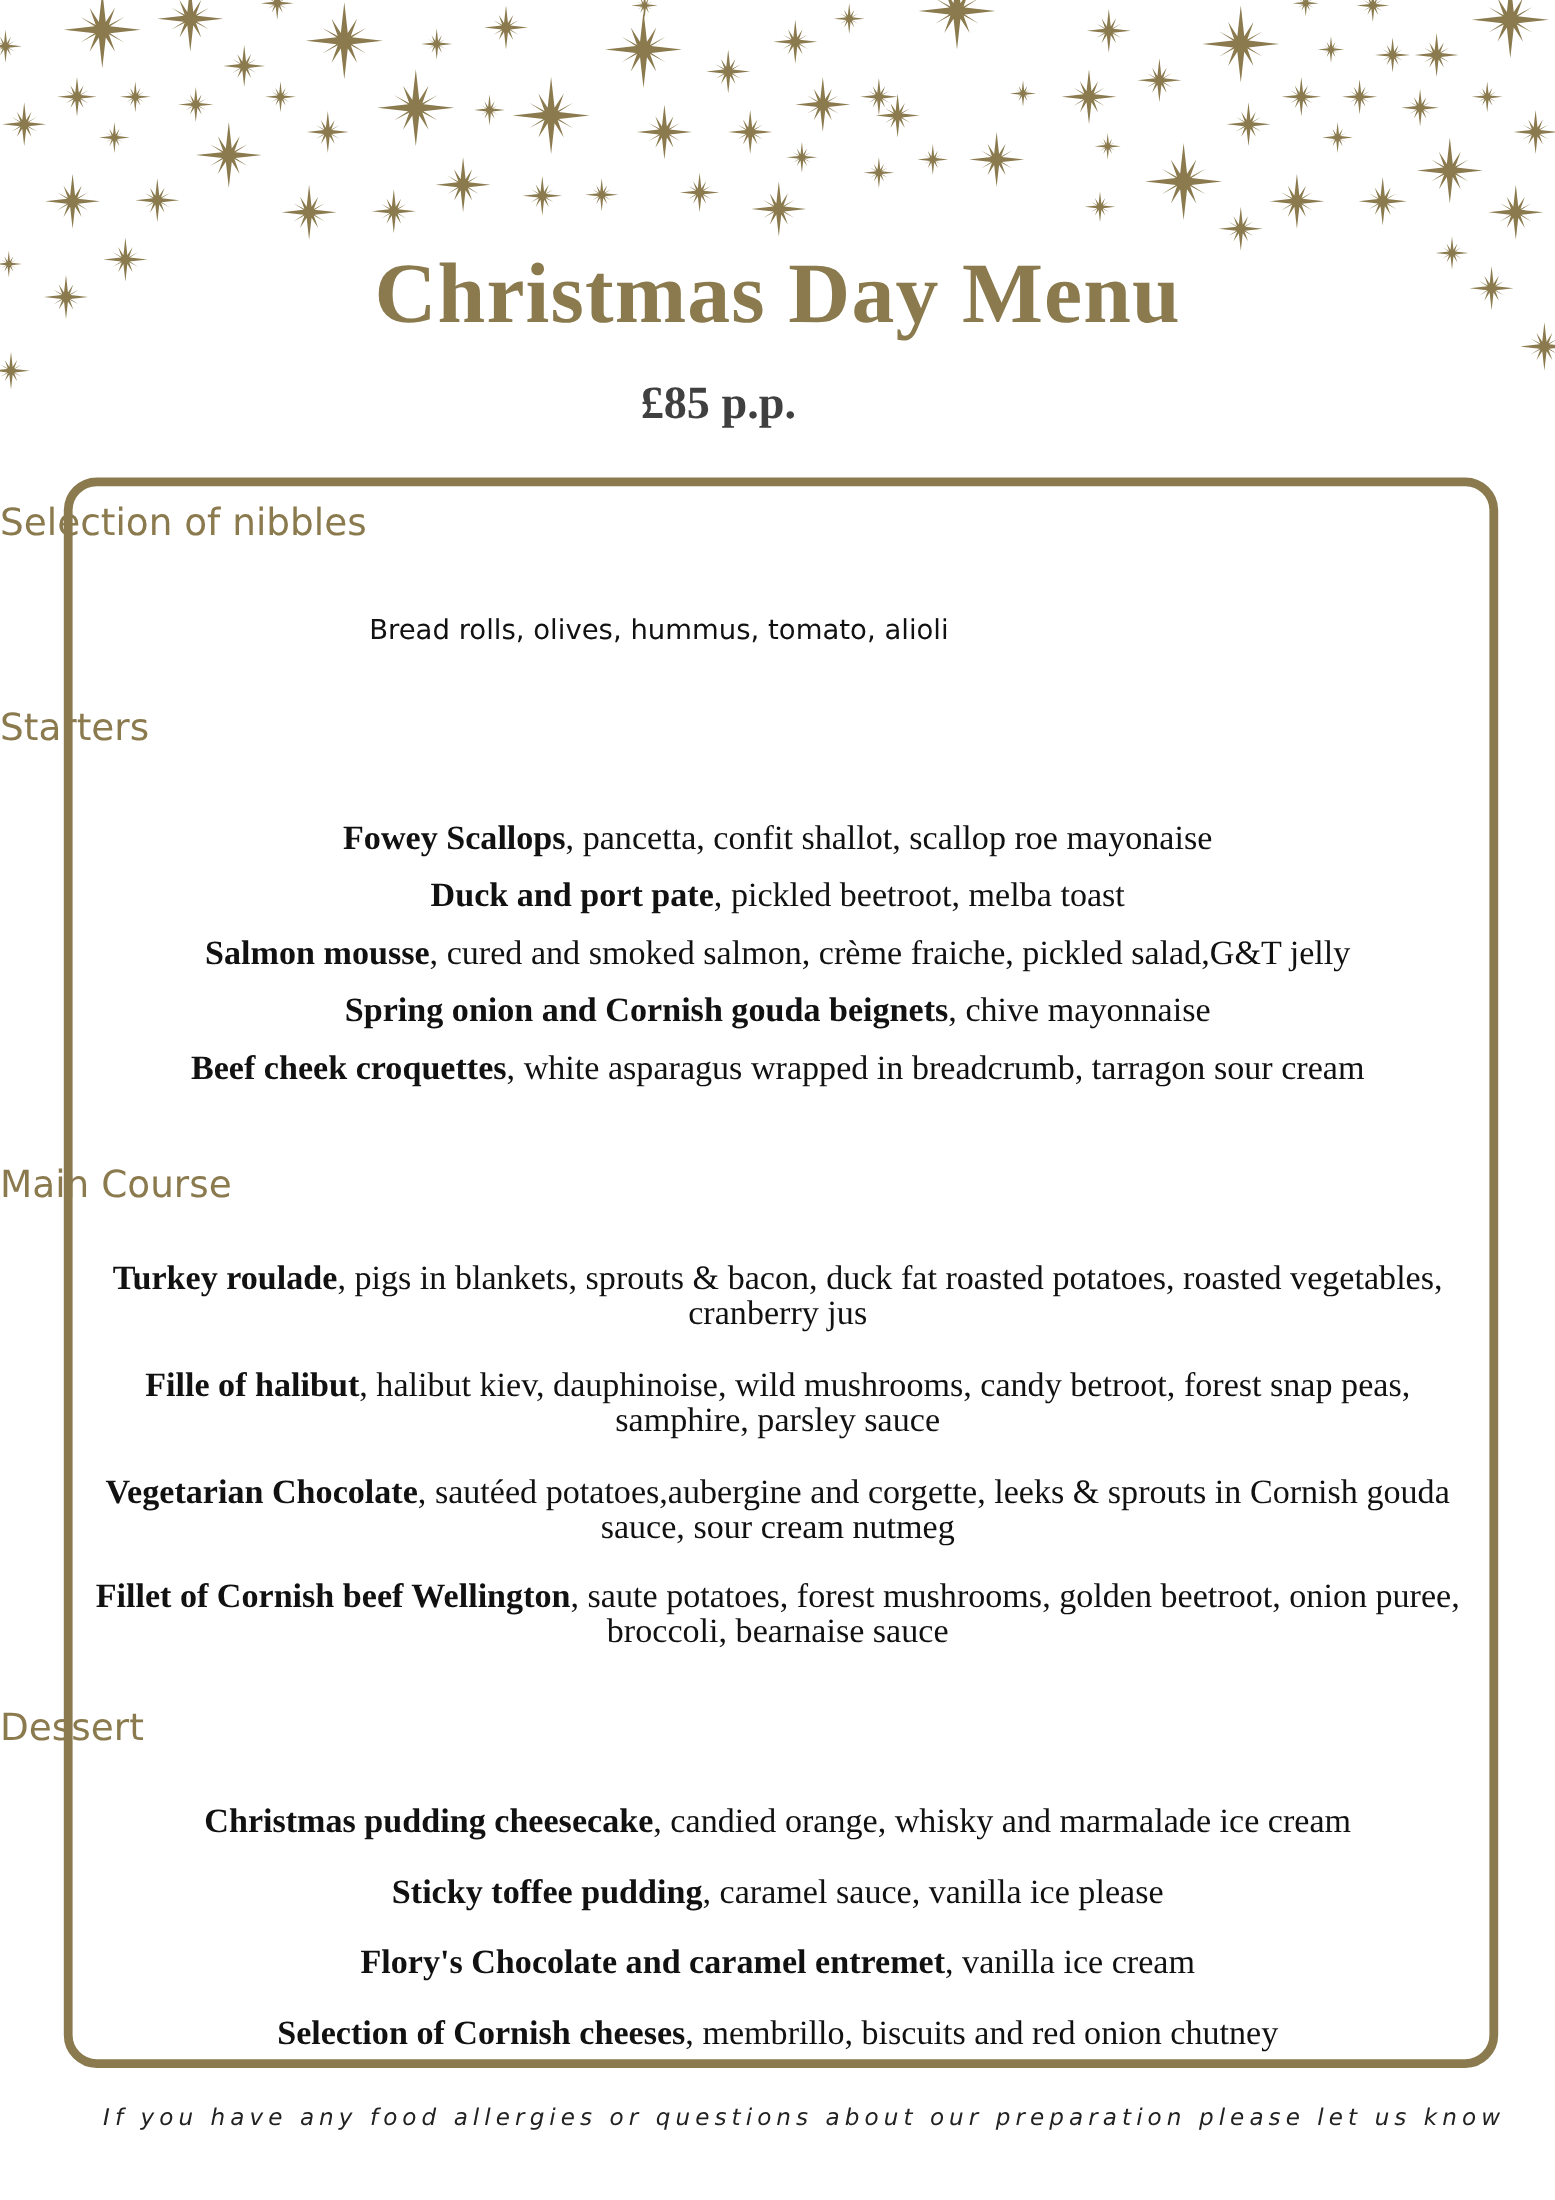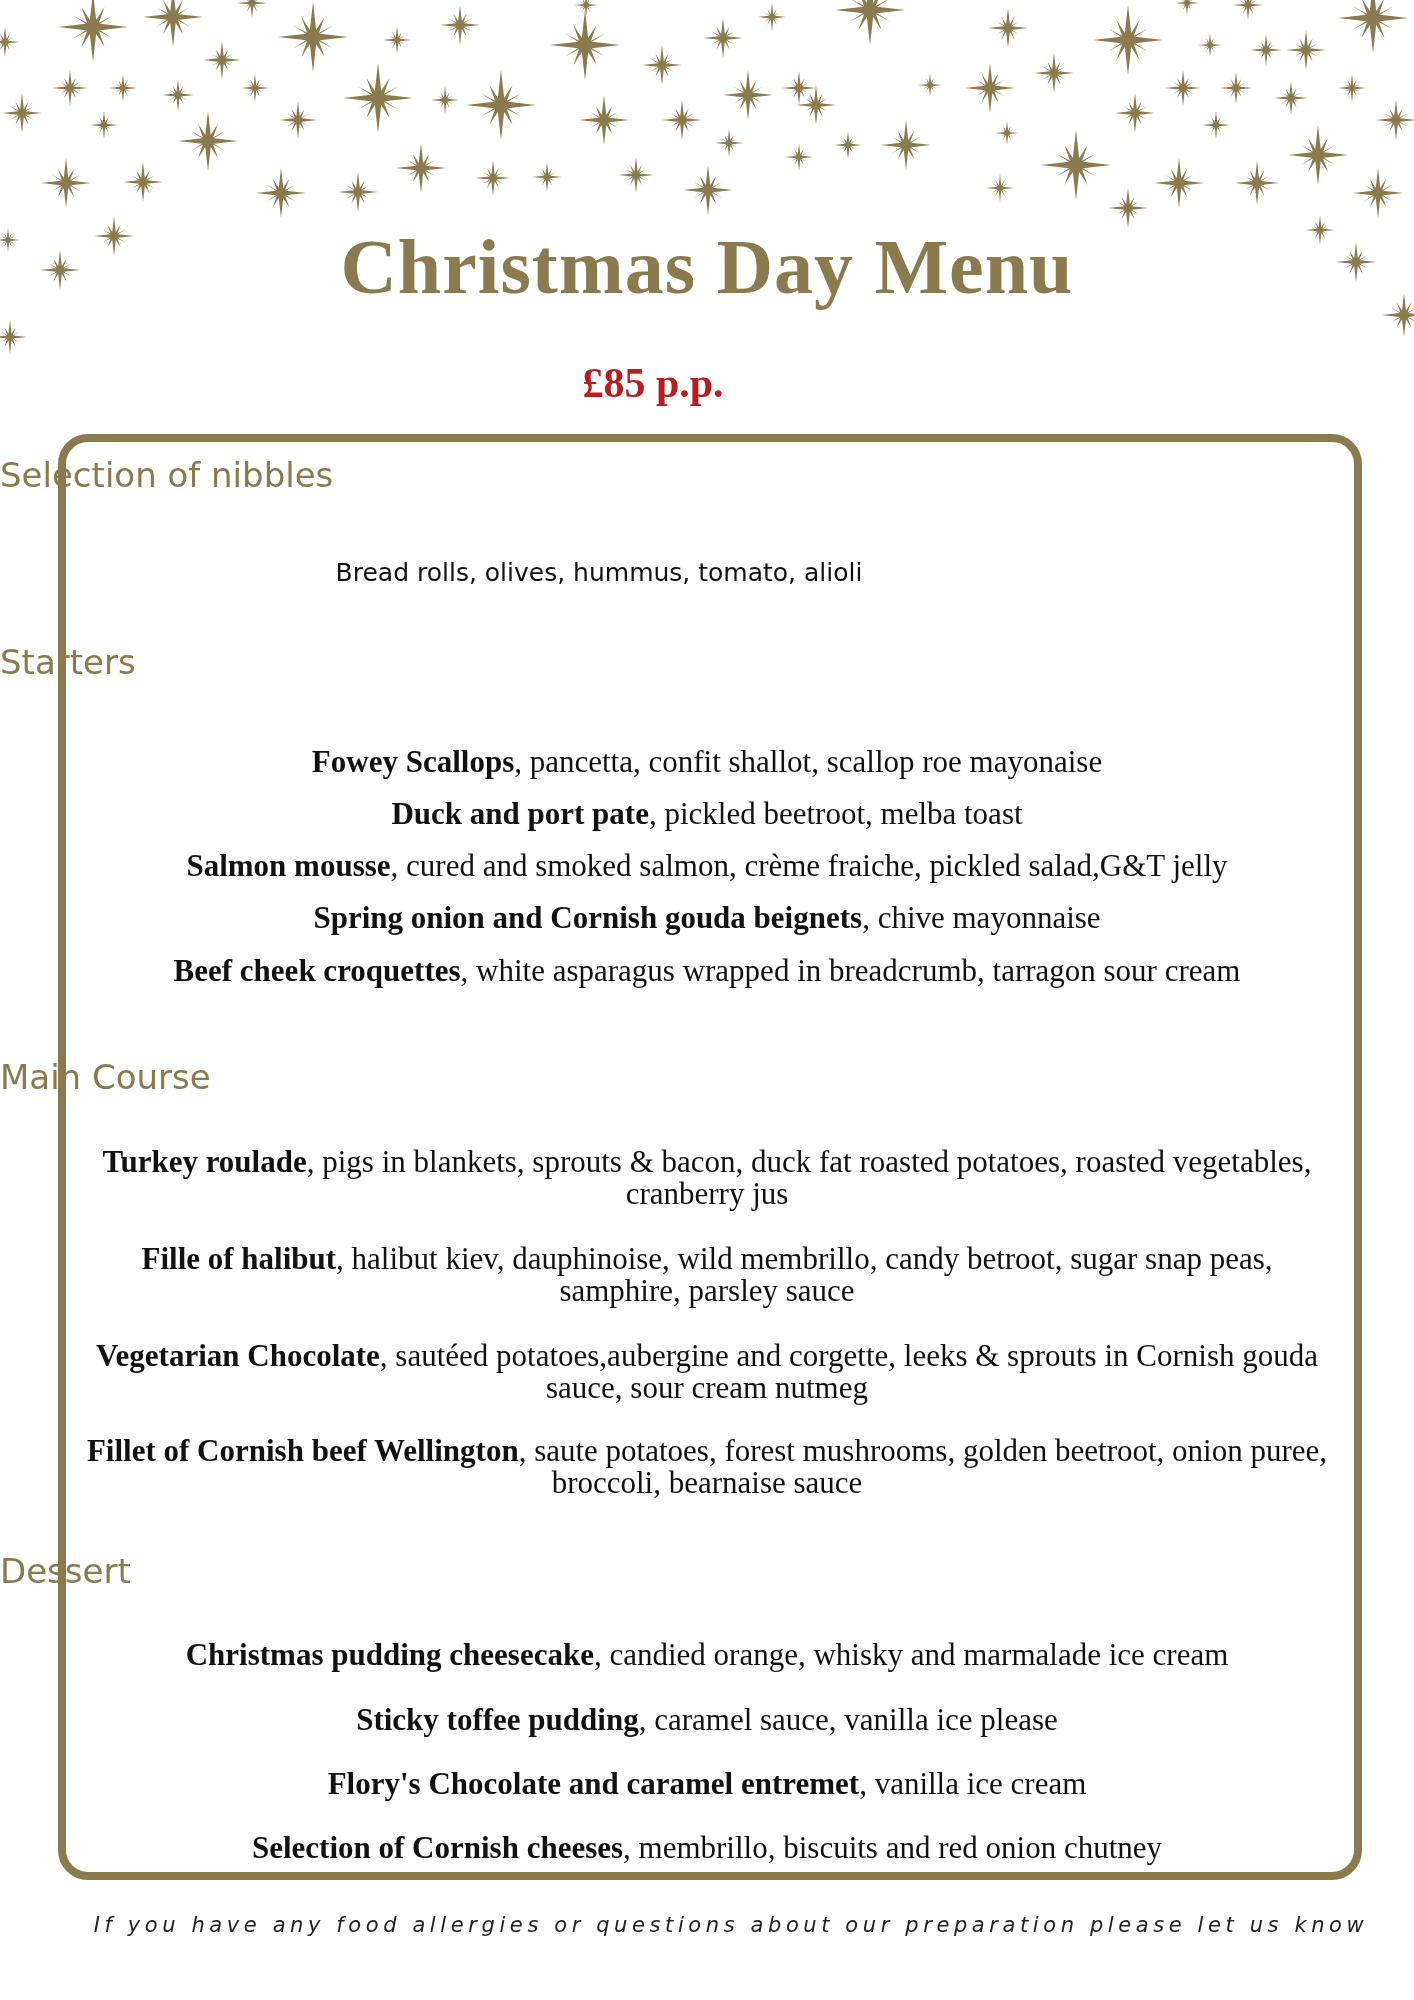--- a/index.html
+++ b/index.html
@@ -6,22 +6,22 @@
   body { width: 1414px; height: 2000px; position: relative; overflow: hidden; }
   .stars { position: absolute; left: 0; top: 0; width: 1414px; height: 360px; }
   .title {
     position: absolute; left: 0; width: 1414px; top: 228px;
     text-align: center; color: #8a7a4e;
     font-family: "Liberation Serif", "DejaVu Serif", serif;
     font-size: 78px; font-weight: bold; letter-spacing: 1px; line-height: 1;
     margin: 0;
   }
   .price {
-    position: absolute; left: 0; width: 1306px; top: 362px;
-    text-align: center; color: #b91c1c;
+    position: absolute; left: 0; width: 1306px; top: 346px;
+    text-align: center; color: #404040;
     font-family: "Liberation Serif", serif; font-weight: bold;
     font-size: 42px; line-height: 1;
   }
   .menu-box {
     position: absolute; left: 58px; top: 434px; width: 1288px; height: 1430px;
     border: 8px solid #8a7a4e; border-radius: 30px; box-sizing: content-box;
   }
   .section-heading {
     position: absolute; left: 0; width: 1414px; 
     color: #8a7a4e; font-family: "DejaVu Sans", sans-serif; font-size: 34px;
@@ -140,21 +140,21 @@
 
 <div class="section-heading" style="top:645px">Starters</div>
 <div class="item" style="top:746px"><span class="dish">Fowey Scallops</span><span>, pancetta, confit shallot, scallop roe mayonaise</span></div>
 <div class="item" style="top:798px"><span class="dish">Duck and port pate</span><span>, pickled beetroot, melba toast</span></div>
 <div class="item" style="top:850px"><span class="dish">Salmon mousse</span><span>, cured and smoked salmon, crème fraiche, pickled salad,G&amp;T jelly</span></div>
 <div class="item" style="top:902px"><span class="dish">Spring onion and Cornish gouda beignets</span><span>, chive mayonnaise</span></div>
 <div class="item" style="top:955px"><span class="dish">Beef cheek croquettes</span><span>, white asparagus wrapped in breadcrumb, tarragon sour cream</span></div>
 
 <div class="section-heading" style="top:1060px">Main Course</div>
 <div class="item" style="top:1146px"><span class="dish">Turkey roulade</span><span>, pigs in blankets, sprouts &amp; bacon, duck fat roasted potatoes, roasted vegetables, cranberry jus</span></div>
-<div class="item" style="top:1243px"><span class="dish">Fille of  halibut</span><span>, halibut kiev, dauphinoise, wild membrillo, candy betroot, sugar snap peas, samphire, parsley sauce</span></div>
+<div class="item" style="top:1243px"><span class="dish">Fille of  halibut</span><span>, halibut kiev, dauphinoise, wild mushrooms, candy betroot, forest snap peas, samphire, parsley sauce</span></div>
 <div class="item" style="top:1340px"><span class="dish">Vegetarian Chocolate</span><span>, sautéed potatoes,aubergine and corgette, leeks &amp; sprouts in Cornish gouda sauce, sour cream nutmeg</span></div>
 <div class="item" style="top:1435px"><span class="dish">Fillet of Cornish beef Wellington</span><span>, saute potatoes, forest mushrooms, golden beetroot, onion puree, broccoli, bearnaise sauce</span></div>
 
 <div class="section-heading" style="top:1554px">Dessert</div>
 <div class="item" style="top:1639px"><span class="dish">Christmas pudding cheesecake</span><span>, candied orange, whisky and marmalade ice cream</span></div>
 <div class="item" style="top:1704px"><span class="dish">Sticky toffee pudding</span><span>, caramel sauce, vanilla ice please</span></div>
 <div class="item" style="top:1768px"><span class="dish">Flory's Chocolate and caramel entremet</span><span>, vanilla ice cream</span></div>
 <div class="item" style="top:1832px"><span class="dish">Selection of  Cornish cheeses</span><span>, membrillo, biscuits and red onion chutney</span></div>
 
 <div class="footer">If you have any food allergies or questions about our preparation please let us know</div>

